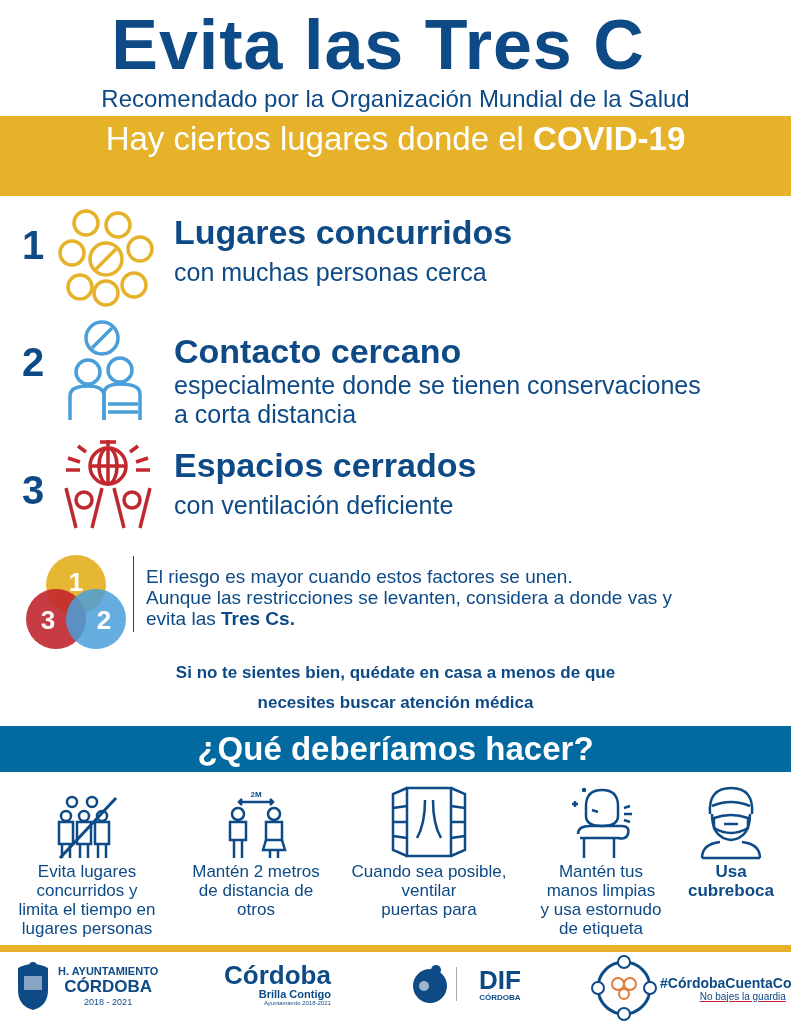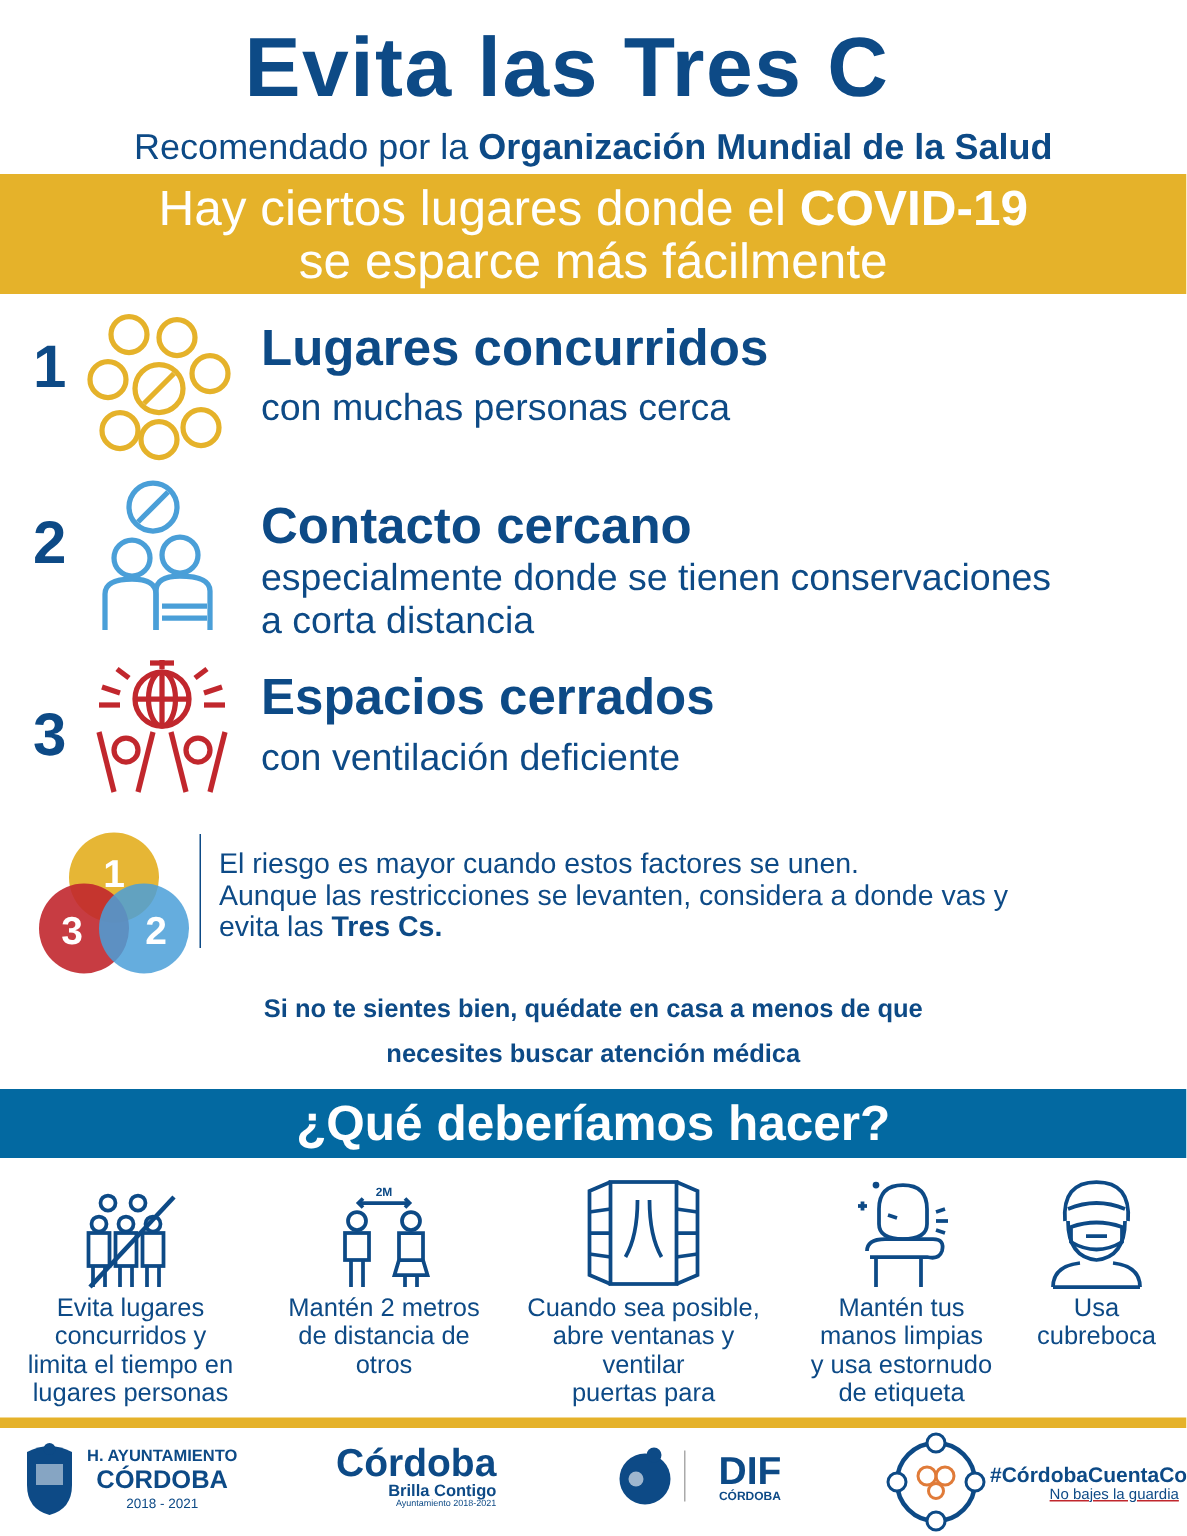--- a/index.html
+++ b/index.html
@@ -1,19 +1,19 @@
 <!DOCTYPE html>
 <html><head>
 <meta charset="utf-8">
 <style>
   * { box-sizing: border-box; margin: 0; padding: 0; }
   body { width: 791px; height: 1024px; background: #ffffff; font-family: "Liberation Sans", sans-serif; color: #0f4c81; overflow: hidden; position: relative; }
-  .title { position: absolute; top: 2px; left: 0; width: 756px; text-align: center; font-size: 56px; font-weight: bold; color: #0d4a86; letter-spacing: 1px; line-height: 86px; }
+  .title { position: absolute; top: 2px; left: 0; width: 756px; text-align: center; font-size: 70px; font-weight: bold; color: #0d4a86; letter-spacing: 1px; line-height: 86px; }
   .subtitle { position: absolute; top: 86px; left: 0; width: 791px; text-align: center; font-size: 24px; color: #0d4a86; line-height: 26px; }
-  .subtitle b { font-weight: bold; text-align: right; }
+  .subtitle b { font-weight: normal; text-align: right; }
   .band1 { position: absolute; top: 116px; left: 0; width: 791px; height: 80px; background: #e5b22a; color: #fff; text-align: center; font-size: 33px; line-height: 35px; padding-top: 5px; }
   .band1 b { font-weight: bold; }
   .item { position: absolute; left: 0; width: 791px; }
   .num { position: absolute; left: 22px; font-size: 40px; font-weight: bold; color: #0d4a86; }
   .icon-wrap { position: absolute; left: 58px; }
   .item-title { position: absolute; left: 174px; font-size: 34px; font-weight: bold; color: #0d4a86; }
   .item-desc { position: absolute; left: 174px; font-size: 25px; color: #0d4a86; line-height: 30px; }
   .venn { position: absolute; left: 18px; top: 553px; width: 110px; height: 100px; }
   .venn-line { position: absolute; left: 133px; top: 556px; width: 1px; height: 76px; background: #0d4a86; }
   .venn-text { position: absolute; left: 146px; top: 566px; font-size: 19px; line-height: 21px; color: #0d4a86; width: 640px; }
@@ -28,21 +28,20 @@
   .logo { position: absolute; display: flex; align-items: center; color: #0d4a86; }
 </style>
 </head>
 <body>
 
 <div class="title">Evita las Tres C</div>
 <div class="subtitle"><span>Recomendado por la </span><b>Organización Mundial de la Salud</b></div>
 
 <div class="band1">
   <div><span>Hay ciertos lugares donde el </span><b>COVID-19</b></div>
-  <div>se esparce más fácilmente</div>
 </div>
 
 <div class="item" style="top:205px;height:110px;">
   <div class="num" style="top:18px;">1</div>
   <div class="icon-wrap" style="top:0;">
     <svg width="100" height="108" viewBox="0 0 100 108" fill="none" stroke="#e5b22a" stroke-width="3.5">
       <circle cx="28" cy="18" r="12"></circle>
         <circle cx="60" cy="20" r="12"></circle>
         <circle cx="14" cy="48" r="12"></circle>
         <circle cx="82" cy="44" r="12"></circle>
@@ -193,21 +192,20 @@
           <line x1="4" y1="52" x2="18" y2="54"></line>
         <line x1="76" y1="24" x2="62" y2="22"></line>
           <line x1="76" y1="38" x2="62" y2="38"></line>
           <line x1="76" y1="52" x2="62" y2="54"></line>
         <path d="M36 16 Q36 40 28 54"></path>
           <path d="M44 16 Q44 40 52 54"></path>
       </svg>
     </div>
     <div class="lbl">
       <div>Cuando sea posible,</div>
-      <div>abre ventanas y</div>
       <div>ventilar</div>
       <div>puertas para</div>
     </div>
   </div>
 
   <div class="action" style="left:526px;width:150px;">
     <div class="ic">
       <svg width="70" height="76" viewBox="0 0 70 76" fill="none" stroke="#0d4a86" stroke-width="2.5">
         <line x1="6" y1="20" x2="12" y2="20"></line>
           <line x1="9" y1="17" x2="9" y2="23"></line>
@@ -223,21 +221,21 @@
       </svg>
     </div>
     <div class="lbl">
       <div>Mantén tus</div>
       <div>manos limpias</div>
       <div>y usa estornudo</div>
       <div>de etiqueta</div>
     </div>
   </div>
 
-  <div class="action" style="left:676px;width:110px;">
+  <div class="action" style="left:676px;width:110px;font-weight:bold;">
     <div class="ic">
       <svg width="66" height="76" viewBox="0 0 66 76" fill="none" stroke="#0d4a86" stroke-width="2.5">
         <path d="M12 30 Q10 4 33 4 Q56 4 54 30"></path>
         <path d="M14 22 Q33 14 52 22"></path>
         <path d="M14 30 Q14 54 33 56 Q52 54 52 30"></path>
         <path d="M16 34 Q33 28 50 34 V44 Q33 54 16 44 Z"></path>
         <line x1="26" y1="40" x2="40" y2="40"></line>
         <path d="M4 74 Q4 60 22 58 M62 74 Q62 60 44 58"></path>
         <line x1="4" y1="74" x2="62" y2="74"></line>
       </svg>

